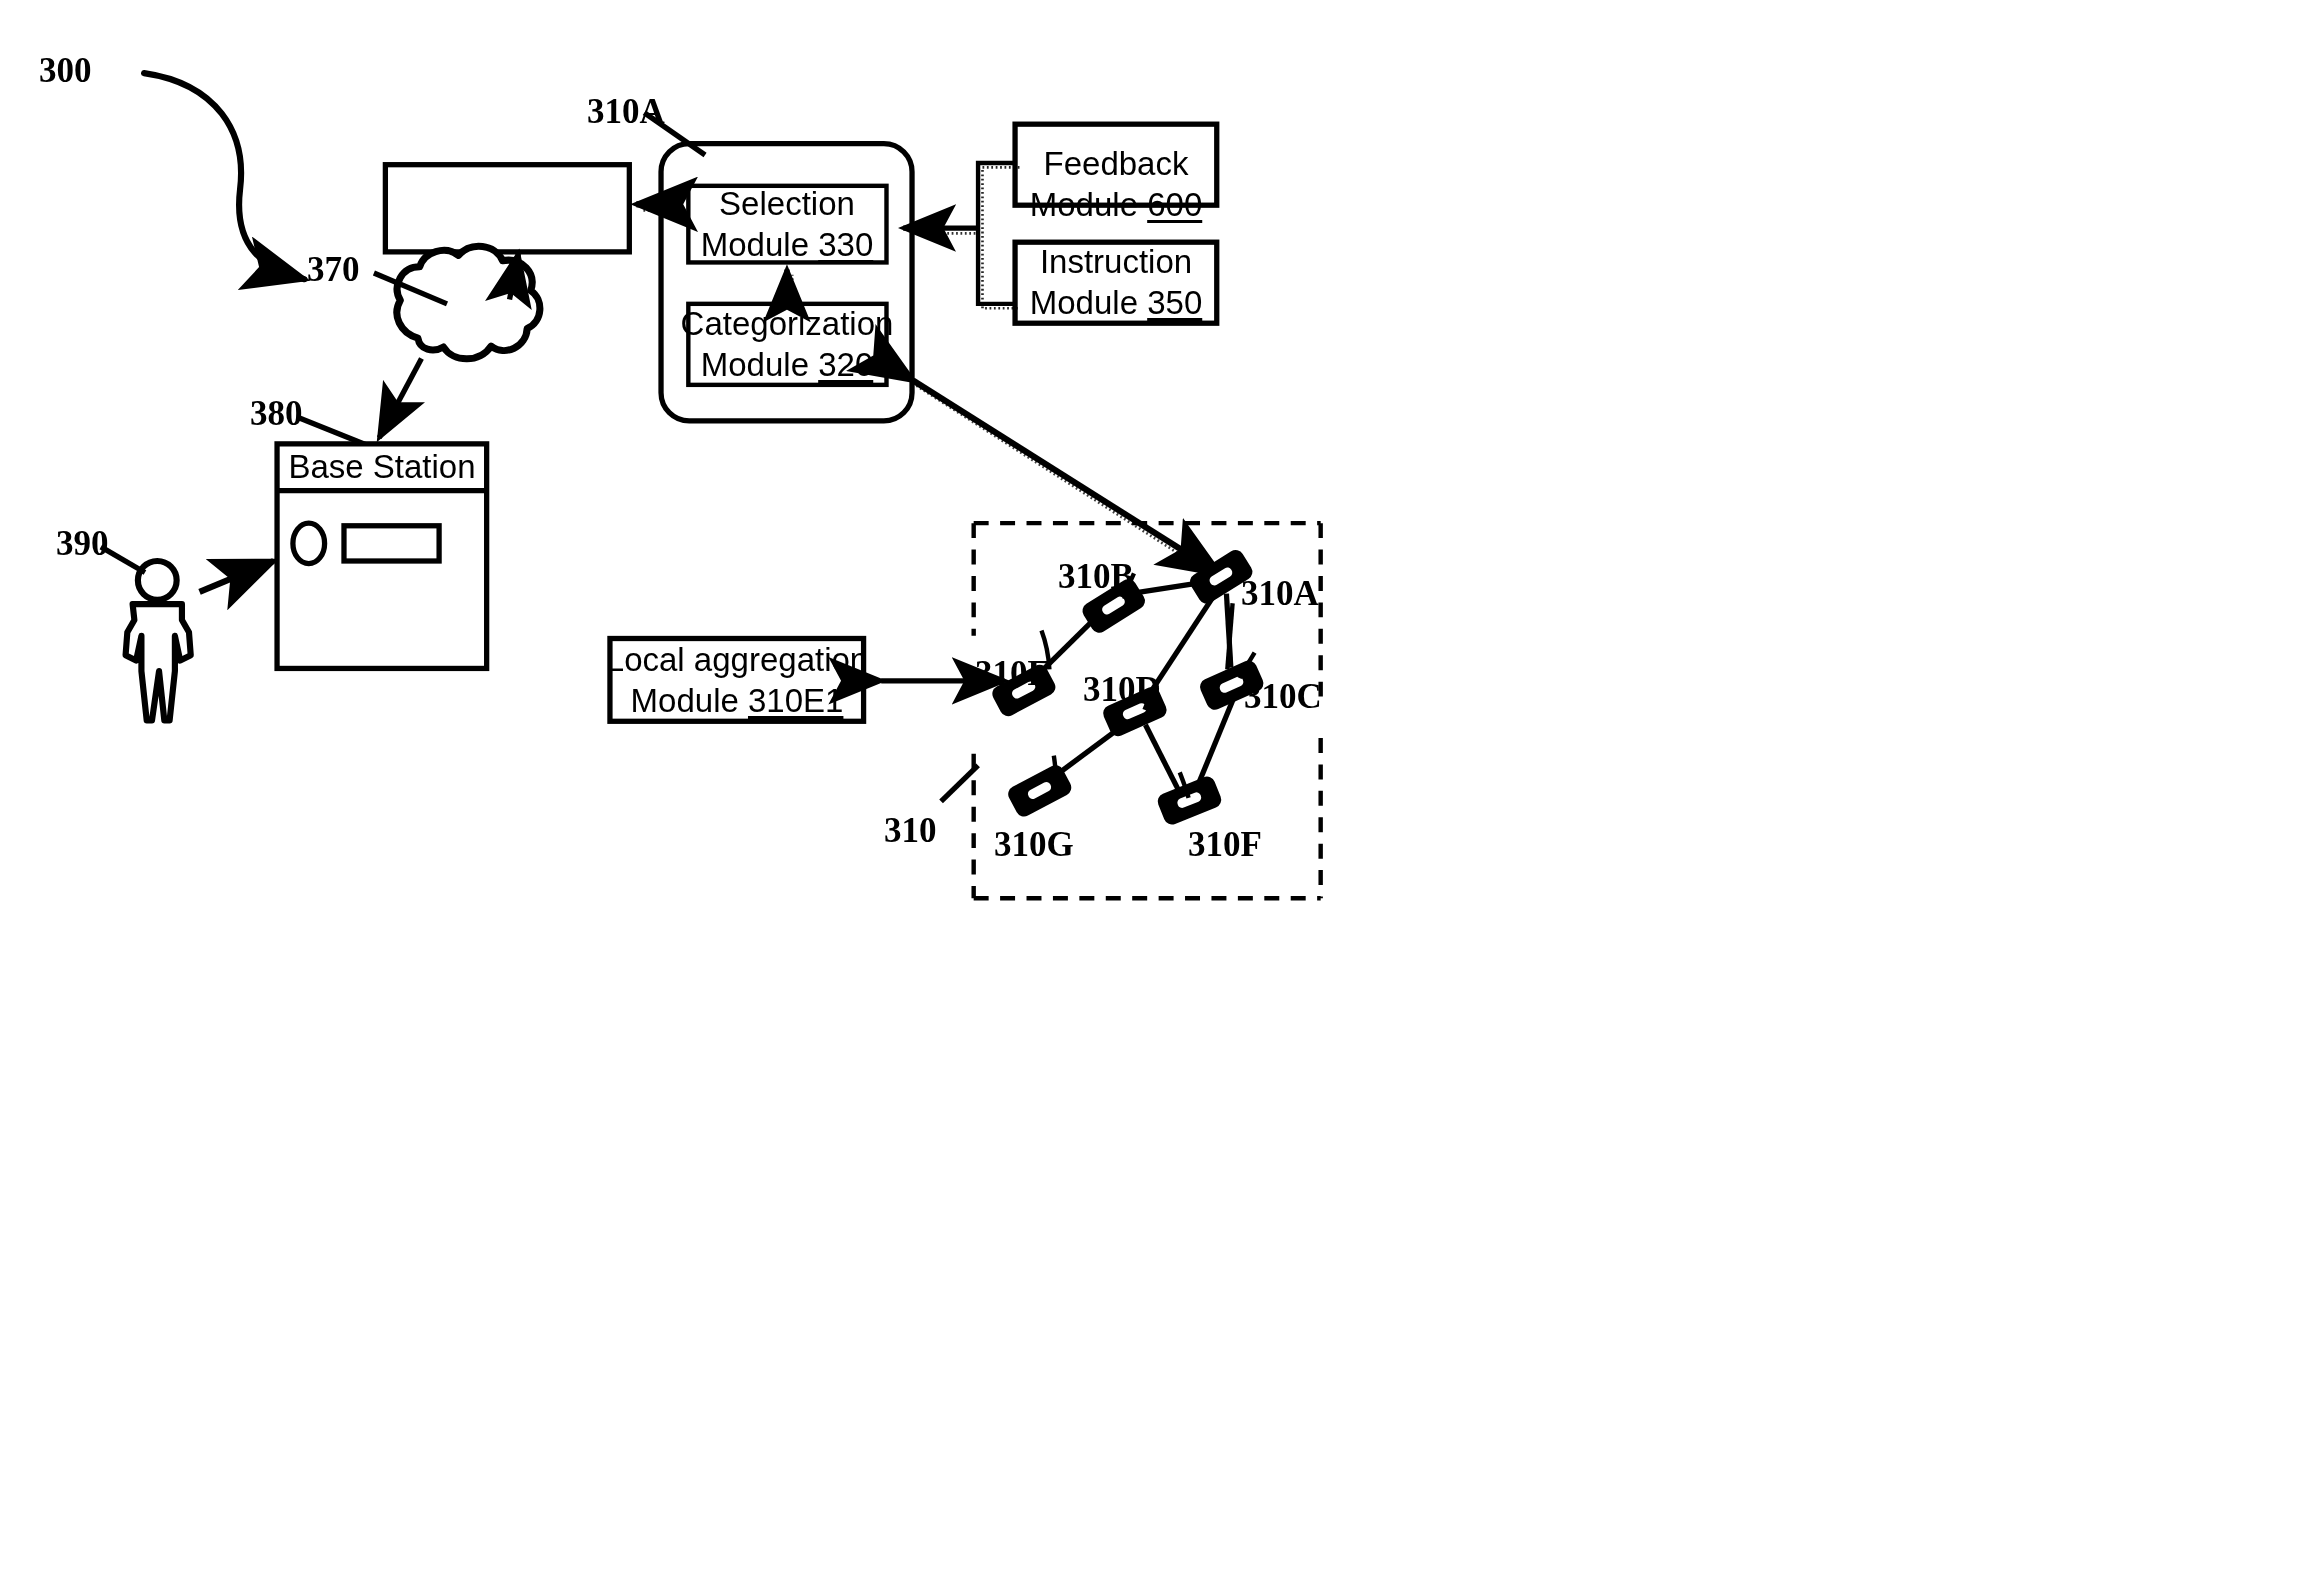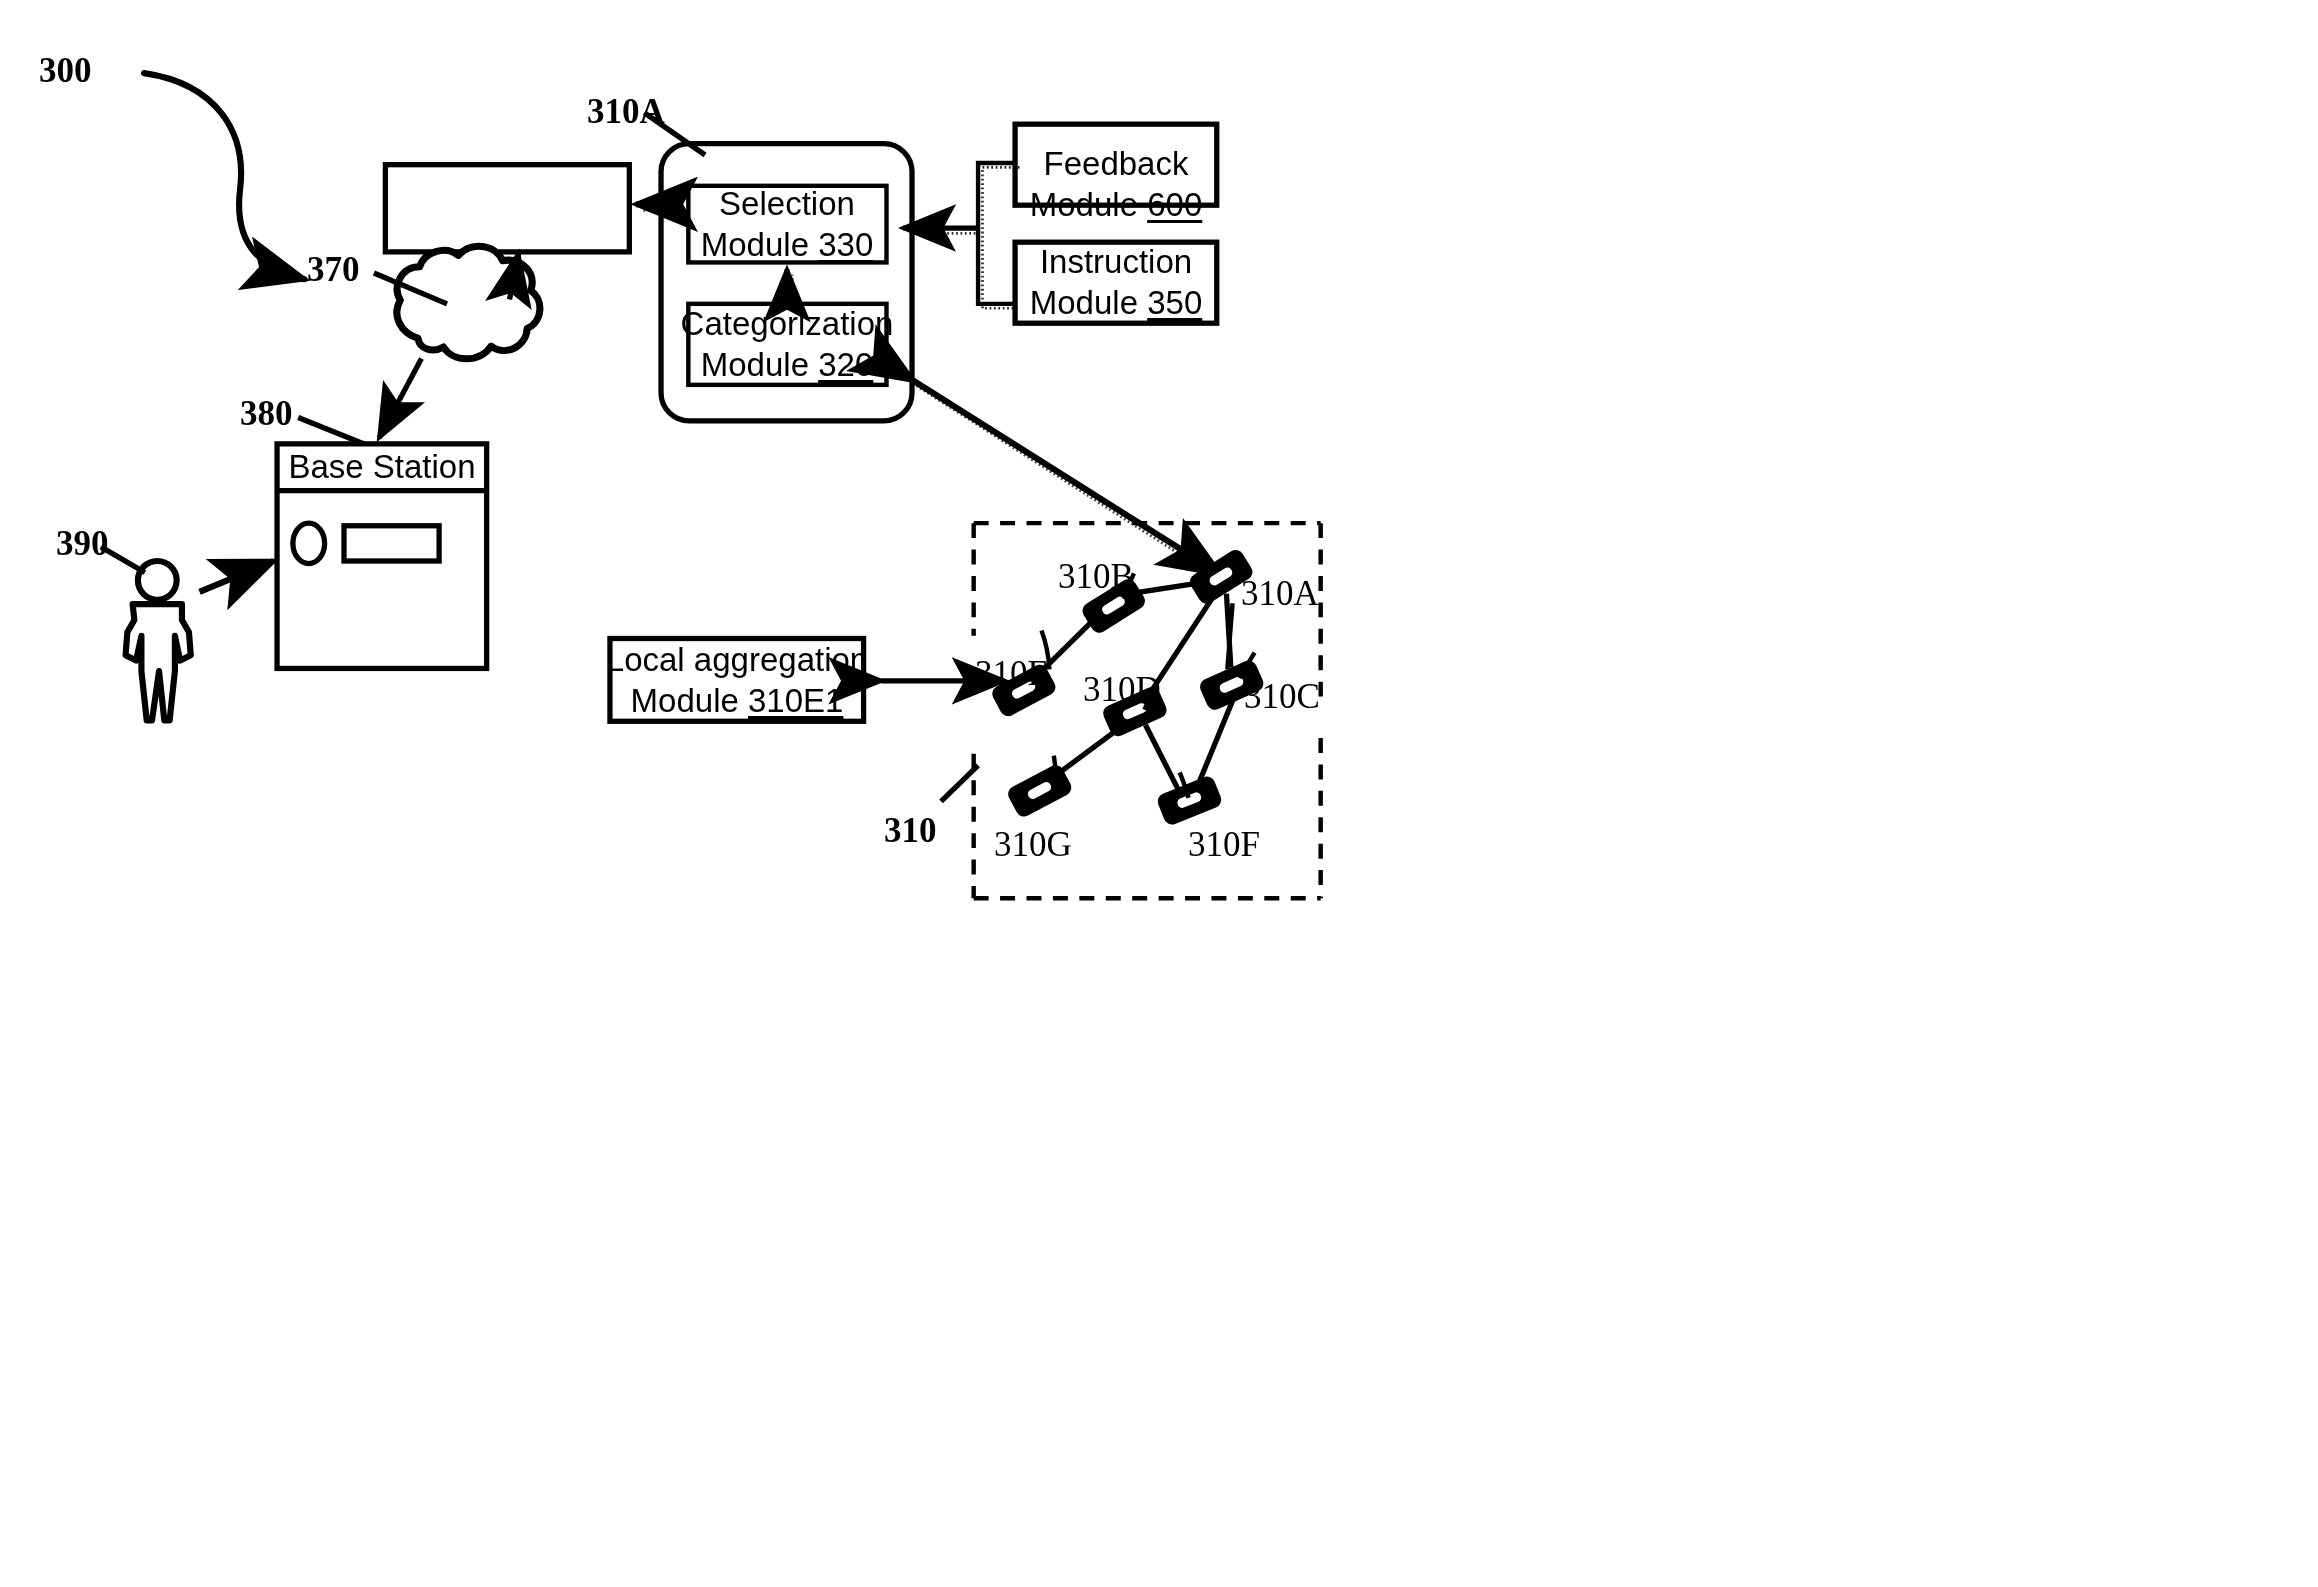--- a/index.html
+++ b/index.html
@@ -8,21 +8,21 @@
   #stage{position:absolute;left:0;top:0;width:2319px;height:1587px;}
   svg.layer{position:absolute;left:0;top:0;width:2319px;height:1587px;overflow:visible;}
 
   .ref{position:absolute;font-size:35px;font-weight:bold;letter-spacing:0px;
        font-family:"Liberation Serif", serif;white-space:nowrap;}
 
   .boxlabel{position:absolute;display:flex;flex-direction:column;align-items:center;
             justify-content:center;text-align:center;font-size:33px;line-height:1.22;
             white-space:nowrap;}
   .boxlabel .u{text-decoration:underline;text-underline-offset:3.5px;}
-  .devlabel{position:absolute;font-size:35px;font-weight:normal;
+  .devlabel{position:absolute;font-size:35px;font-weight:bold;
             font-family:"Liberation Serif", serif;white-space:nowrap;}
 </style>
 </head>
 <body>
 
 <div id="stage">
 
   <svg class="layer" viewBox="0 0 2632 1802">
     <defs>
       <marker id="ah" markerWidth="11" markerHeight="9" refX="10" refY="4.5" orient="auto" markerUnits="strokeWidth">
@@ -173,21 +173,21 @@
       <path d="M1339,877 C1344,890 1347,898 1349,906"></path>
     </g>
   </svg>
 
   <div class="ref" style="left:39px;top:51px;">300</div>
 
   <div class="ref" style="left:587px;top:92px;">310A</div>
 
   <div class="ref" style="left:307px;top:250px;">370</div>
 
-  <div class="ref" style="left:240px;top:394px;text-align:center;">380</div>
+  <div class="ref" style="left:250px;top:394px;text-align:center;">380</div>
 
   <div class="ref" style="left:56px;top:524px;">390</div>
 
   <div class="ref" style="left:884px;top:811px;">310</div>
 
 
   <div class="boxlabel" style="left:688px;top:186px;width:198px;height:77px;">
     <span>Selection</span>
     <span><span>Module </span><span class="u">330</span></span>
   </div>

